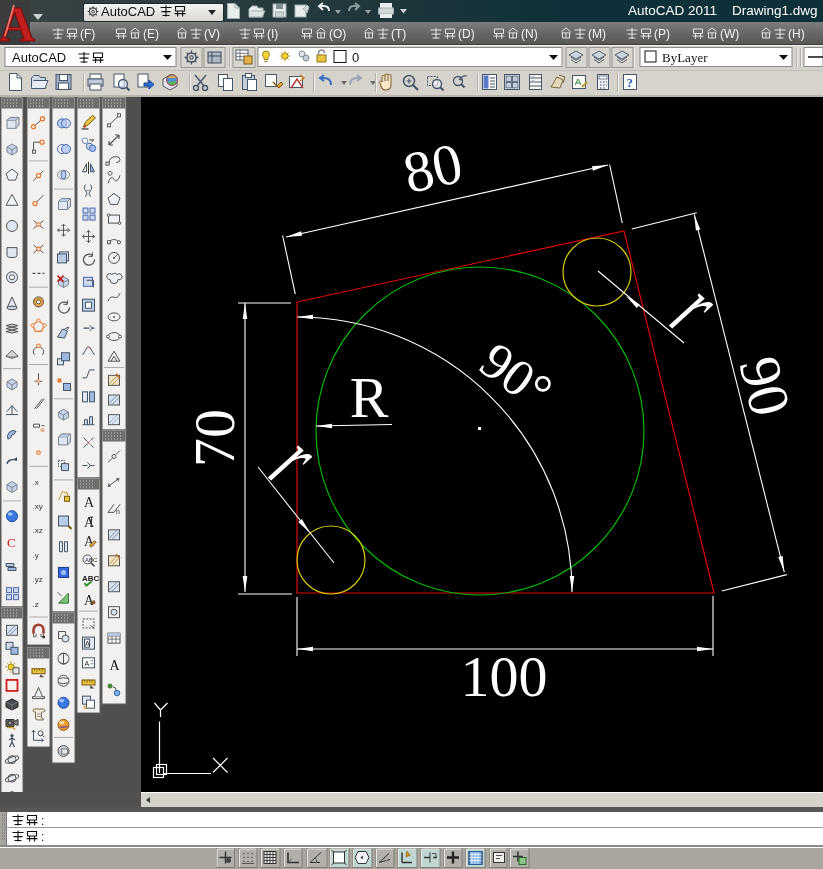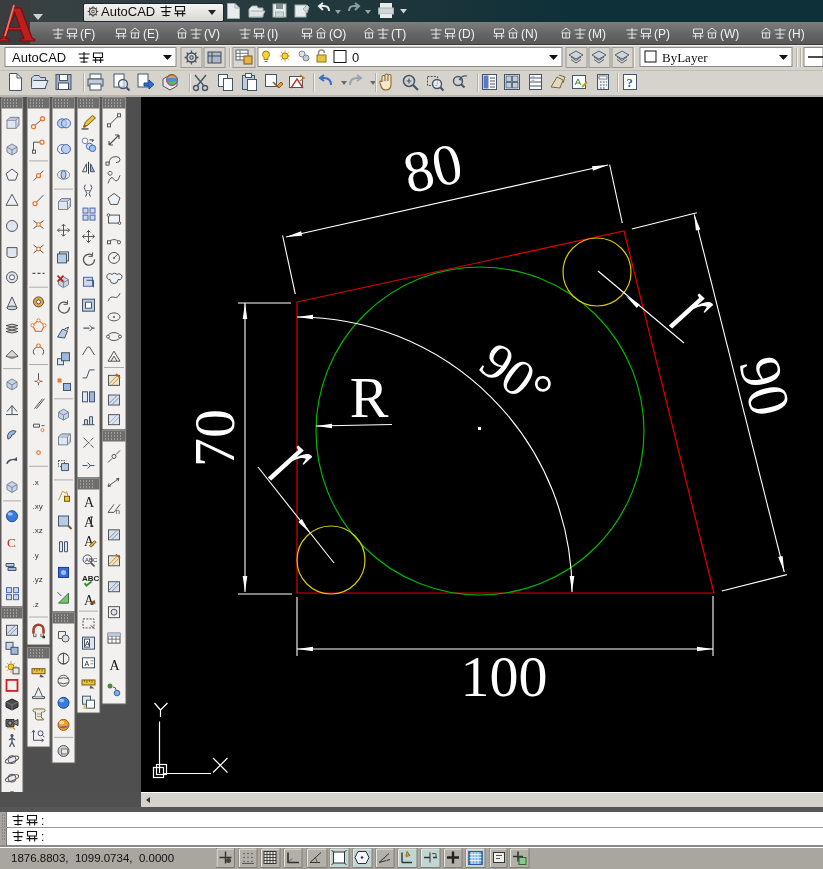--- a/index.html
+++ b/index.html
@@ -54,20 +54,21 @@
         <path d="M3,9 Q3,4 8,4 L12,4 M9,1 L13,4 L9,8" fill="none" stroke="#8d9c9c" stroke-width="2"></path>
       </g>
 <path d="M143,10 l6,0 l-3,4 z" fill="#97a4a4"></path>
 <g transform="translate(156,2)">
         <rect x="2" y="1" width="12" height="5" fill="#e8ecec"></rect>
         <rect x="0.5" y="6" width="15" height="6" fill="#cfd6d6" stroke="#9fb0b0"></rect>
         <rect x="2" y="12" width="12" height="4" fill="#e8ecec"></rect>
       </g>
 <path d="M178,9 l7,0 l-3.5,4.5 z" fill="#cfd2d2"></path>
 </svg>
+<div class="abs" style="left:628px;top:3px;width:195px;height:16px;color:#fff;font-size:13.5px;white-space:nowrap;">AutoCAD 2011&nbsp;&nbsp;&nbsp;&nbsp;Drawing1.dwg</div>
 <div class="abs" style="left:0;top:22px;width:823px;height:23px;background:linear-gradient(#7d7d7d,#656565 55%,#585858);border-bottom:1px solid #3e3e3e;box-sizing:border-box;"></div>
 <svg class="abs" style="left:0;top:22px" width="56" height="23">
       <rect x="0" y="0" width="30" height="22" fill="#3b3c3d"></rect>
     </svg>
 <svg class="abs" style="left:0;top:22px" width="823" height="23">
 <path d="M52.5,8.0 H63.5 M58.0,6.0 V17.0 M53.5,12.100000000000001 H62.5 M54.5,16.0 H61.5" stroke="#f2f2f2" stroke-width="0.9" fill="none"></path>
       <path d="M67.5,7.0 H76.5 V11.5 H67.5 Z M66.5,14.14 H77.5 M69.6,11.5 V17.0 M74.64,11.5 V17.0" stroke="#f2f2f2" stroke-width="0.9" fill="none"></path>
 <text x="80" y="16" font-size="12" fill="#f2f2f2" font-family="Liberation Sans">(F)</text>
 <path d="M116.5,7.0 H125.5 V11.5 H116.5 Z M115.5,14.14 H126.5 M118.6,11.5 V17.0 M123.64,11.5 V17.0" stroke="#f2f2f2" stroke-width="0.9" fill="none"></path>
       <path d="M135.0,6.0 L130.5,9.7 M135.0,6.0 L139.5,9.7 M130.5,10.9 H139.5 M131.5,10.9 V16.0 H138.5 V10.9 M135.0,10.9 V16.0" stroke="#f2f2f2" stroke-width="0.9" fill="none"></path>
@@ -980,21 +981,20 @@
 <div class="abs" style="left:0;top:827px;width:823px;height:1px;background:#999;"></div>
 <svg class="abs" style="left:10px;top:813px" width="120" height="32">
 <path d="M2.5,3.5 H13.5 M8.0,1.5 V12.5 M3.5,7.6000000000000005 H12.5 M4.5,11.5 H11.5" stroke="#111" stroke-width="1.1" fill="none"></path>
       <path d="M17.5,2.5 H26.5 V7.0 H17.5 Z M16.5,9.64 H27.5 M19.6,7.0 V12.5 M24.64,7.0 V12.5" stroke="#111" stroke-width="1.1" fill="none"></path>
 <text x="31" y="11.5" font-size="12" fill="#111" font-family="Liberation Sans">:</text>
 <path d="M2.5,19.5 H13.5 M8.0,17.5 V28.5 M3.5,23.6 H12.5 M4.5,27.5 H11.5" stroke="#111" stroke-width="1.1" fill="none"></path>
       <path d="M17.5,18.5 H26.5 V23.0 H17.5 Z M16.5,25.64 H27.5 M19.6,23.0 V28.5 M24.64,23.0 V28.5" stroke="#111" stroke-width="1.1" fill="none"></path>
 <text x="31" y="27.5" font-size="12" fill="#111" font-family="Liberation Sans">:</text>
 </svg>
 <div class="abs" style="left:0;top:847px;width:823px;height:22px;background:#a9a69f;border-top:1px solid #fff;box-sizing:border-box;"></div>
-<div class="abs" style="left:11px;top:852px;width:210px;height:15px;font-size:11.5px;color:#111;white-space:pre;">1876.8803,  1099.0734,  0.0000</div>
 <svg class="abs" style="left:214px;top:847px" width="320" height="22">
       <g transform="translate(2.5,1.5)">
         <rect x="0" y="0" width="18" height="19" fill="#b3b0a9" stroke="#807d76"></rect>
         <path d="M0.5,18.5 V0.5 H17.5" stroke="#e8e6e1" fill="none"></path>
         <path d="M9,3 v12 M3,9 h12" stroke="#333" stroke-width="1.4"></path>
         <circle cx="12" cy="12" r="2.5" fill="#444"></circle>
       </g>
       <g transform="translate(25,1.5)">
         <rect x="0" y="0" width="18" height="19" fill="#b3b0a9" stroke="#807d76"></rect>
         <path d="M0.5,18.5 V0.5 H17.5" stroke="#e8e6e1" fill="none"></path>

